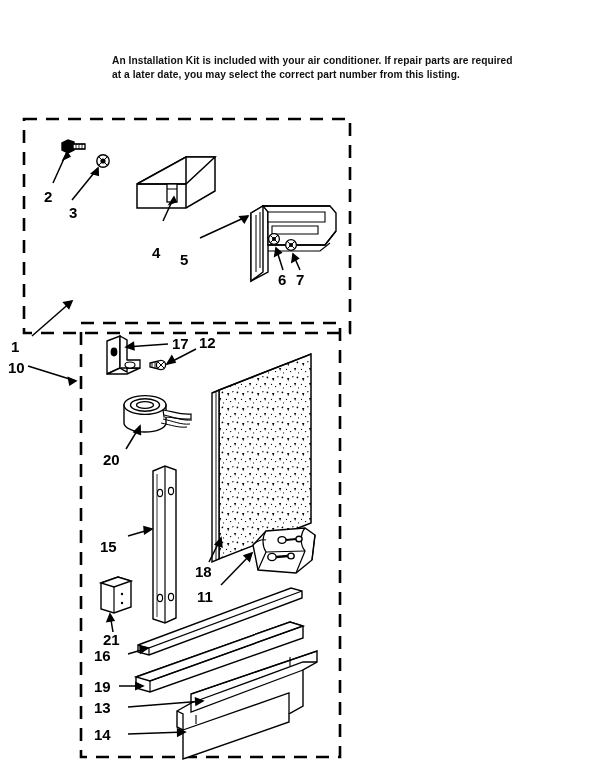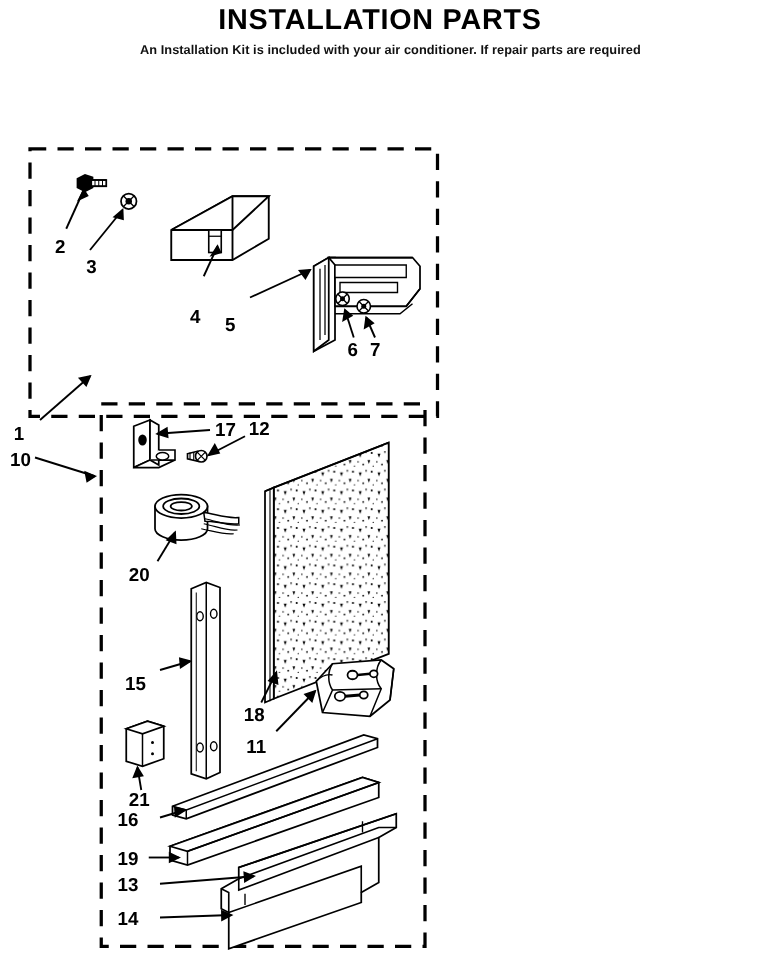--- a/index.html
+++ b/index.html
@@ -38,21 +38,21 @@
     width: 608px;
     text-align: center;
     font-family: "Liberation Sans", sans-serif;
     font-size: 12px;
     font-weight: bold;
     letter-spacing: 0.1px;
   }
   .intro {
     position: absolute;
     left: 112px;
-    top: 34px;
+    top: 54px;
     width: 420px;
     font-family: "Liberation Sans", sans-serif;
     font-size: 10.2px;
     font-weight: bold;
     line-height: 14.3px;
     letter-spacing: 0.05px;
     color: #111;
   }
   .intro div { white-space: nowrap; }
 
@@ -67,24 +67,24 @@
     font-size: 15px;
     font-weight: bold;
     fill: #000;
   }
 </style>
 </head>
 <body>
 
 <div id="page">
 
-  <div class="title">INSTALLATION PARTS</div>
 
   <div class="intro">
     <div>An Installation Kit is included with your air conditioner. If repair parts are required</div>
+    <div>at a later date, you may select the correct part number from this listing.</div>
   </div>
 
   <svg id="art" viewBox="0 0 608 768">
     <defs>
       <pattern id="foamSpeckle" x="0" y="0" width="15" height="15" patternUnits="userSpaceOnUse">
         <rect width="15" height="15" fill="#ffffff"></rect>
         <polygon points="2,3 4.4,3 3.2,6.2" fill="#000"></polygon>
         <polygon points="9,8 11.2,8 10.1,11" fill="#000"></polygon>
         <circle cx="12.4" cy="2.4" r="0.85" fill="#000"></circle>
         <circle cx="5.6" cy="11.6" r="0.7" fill="#000"></circle>

